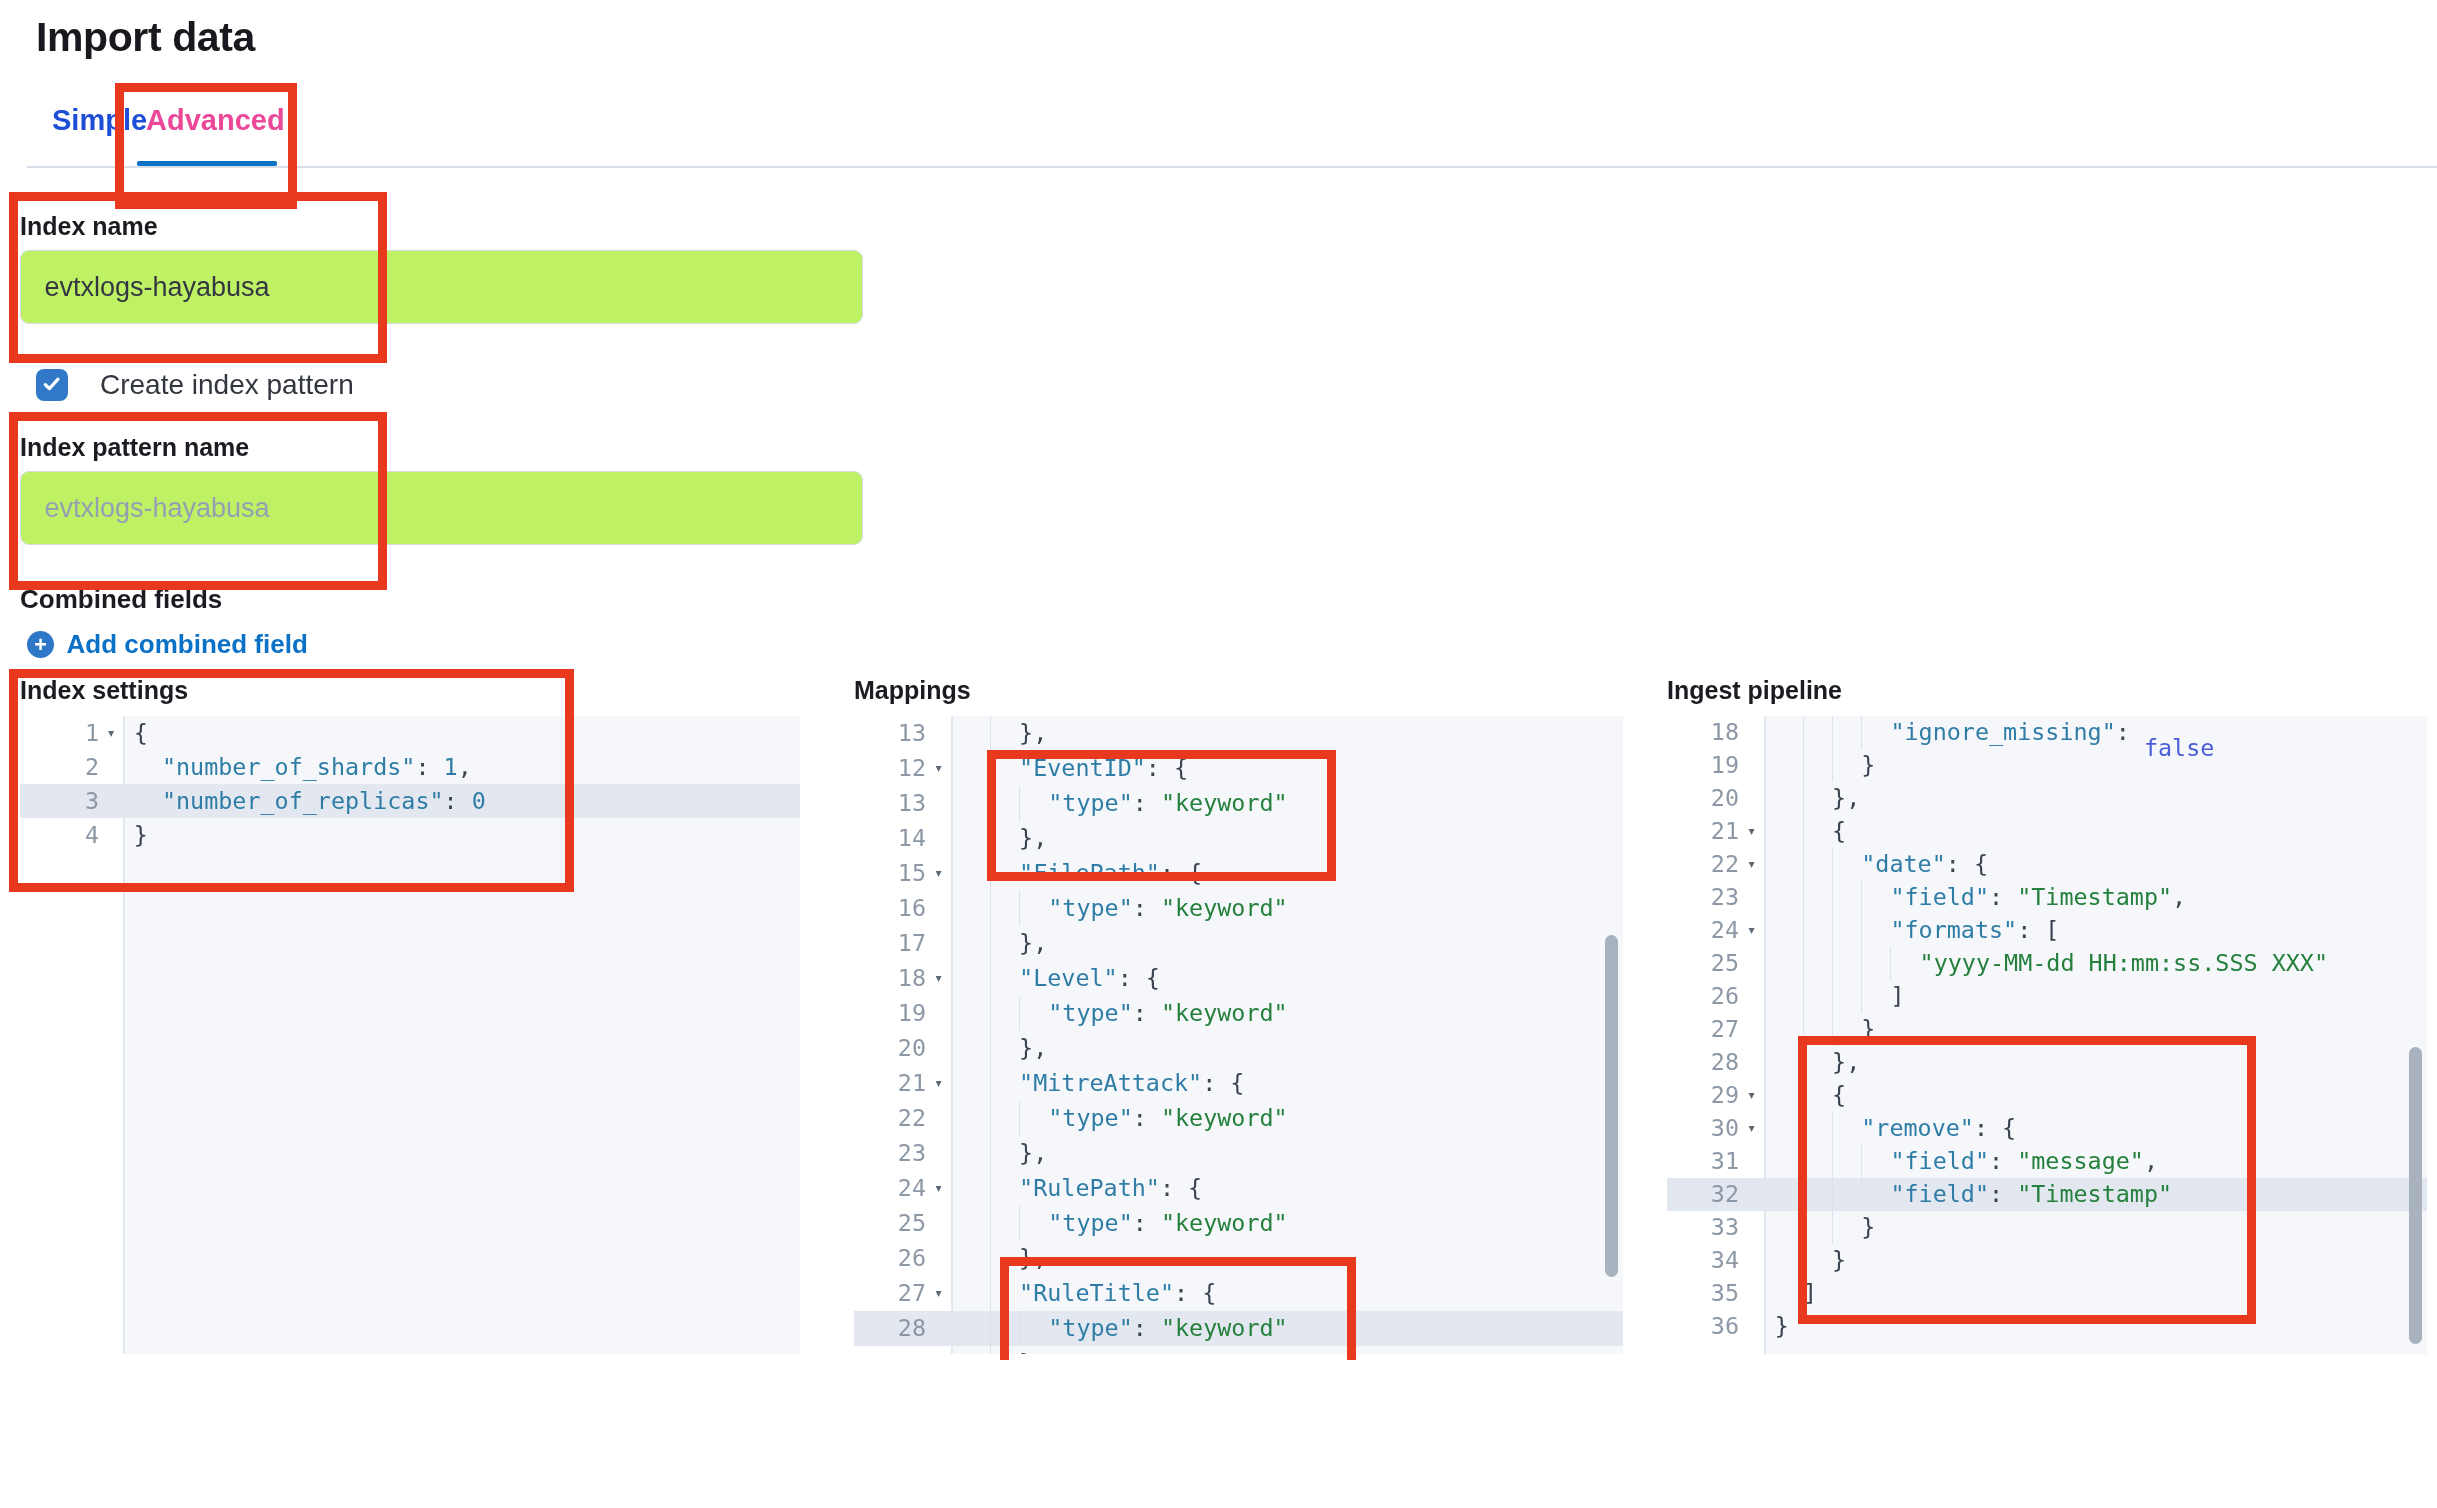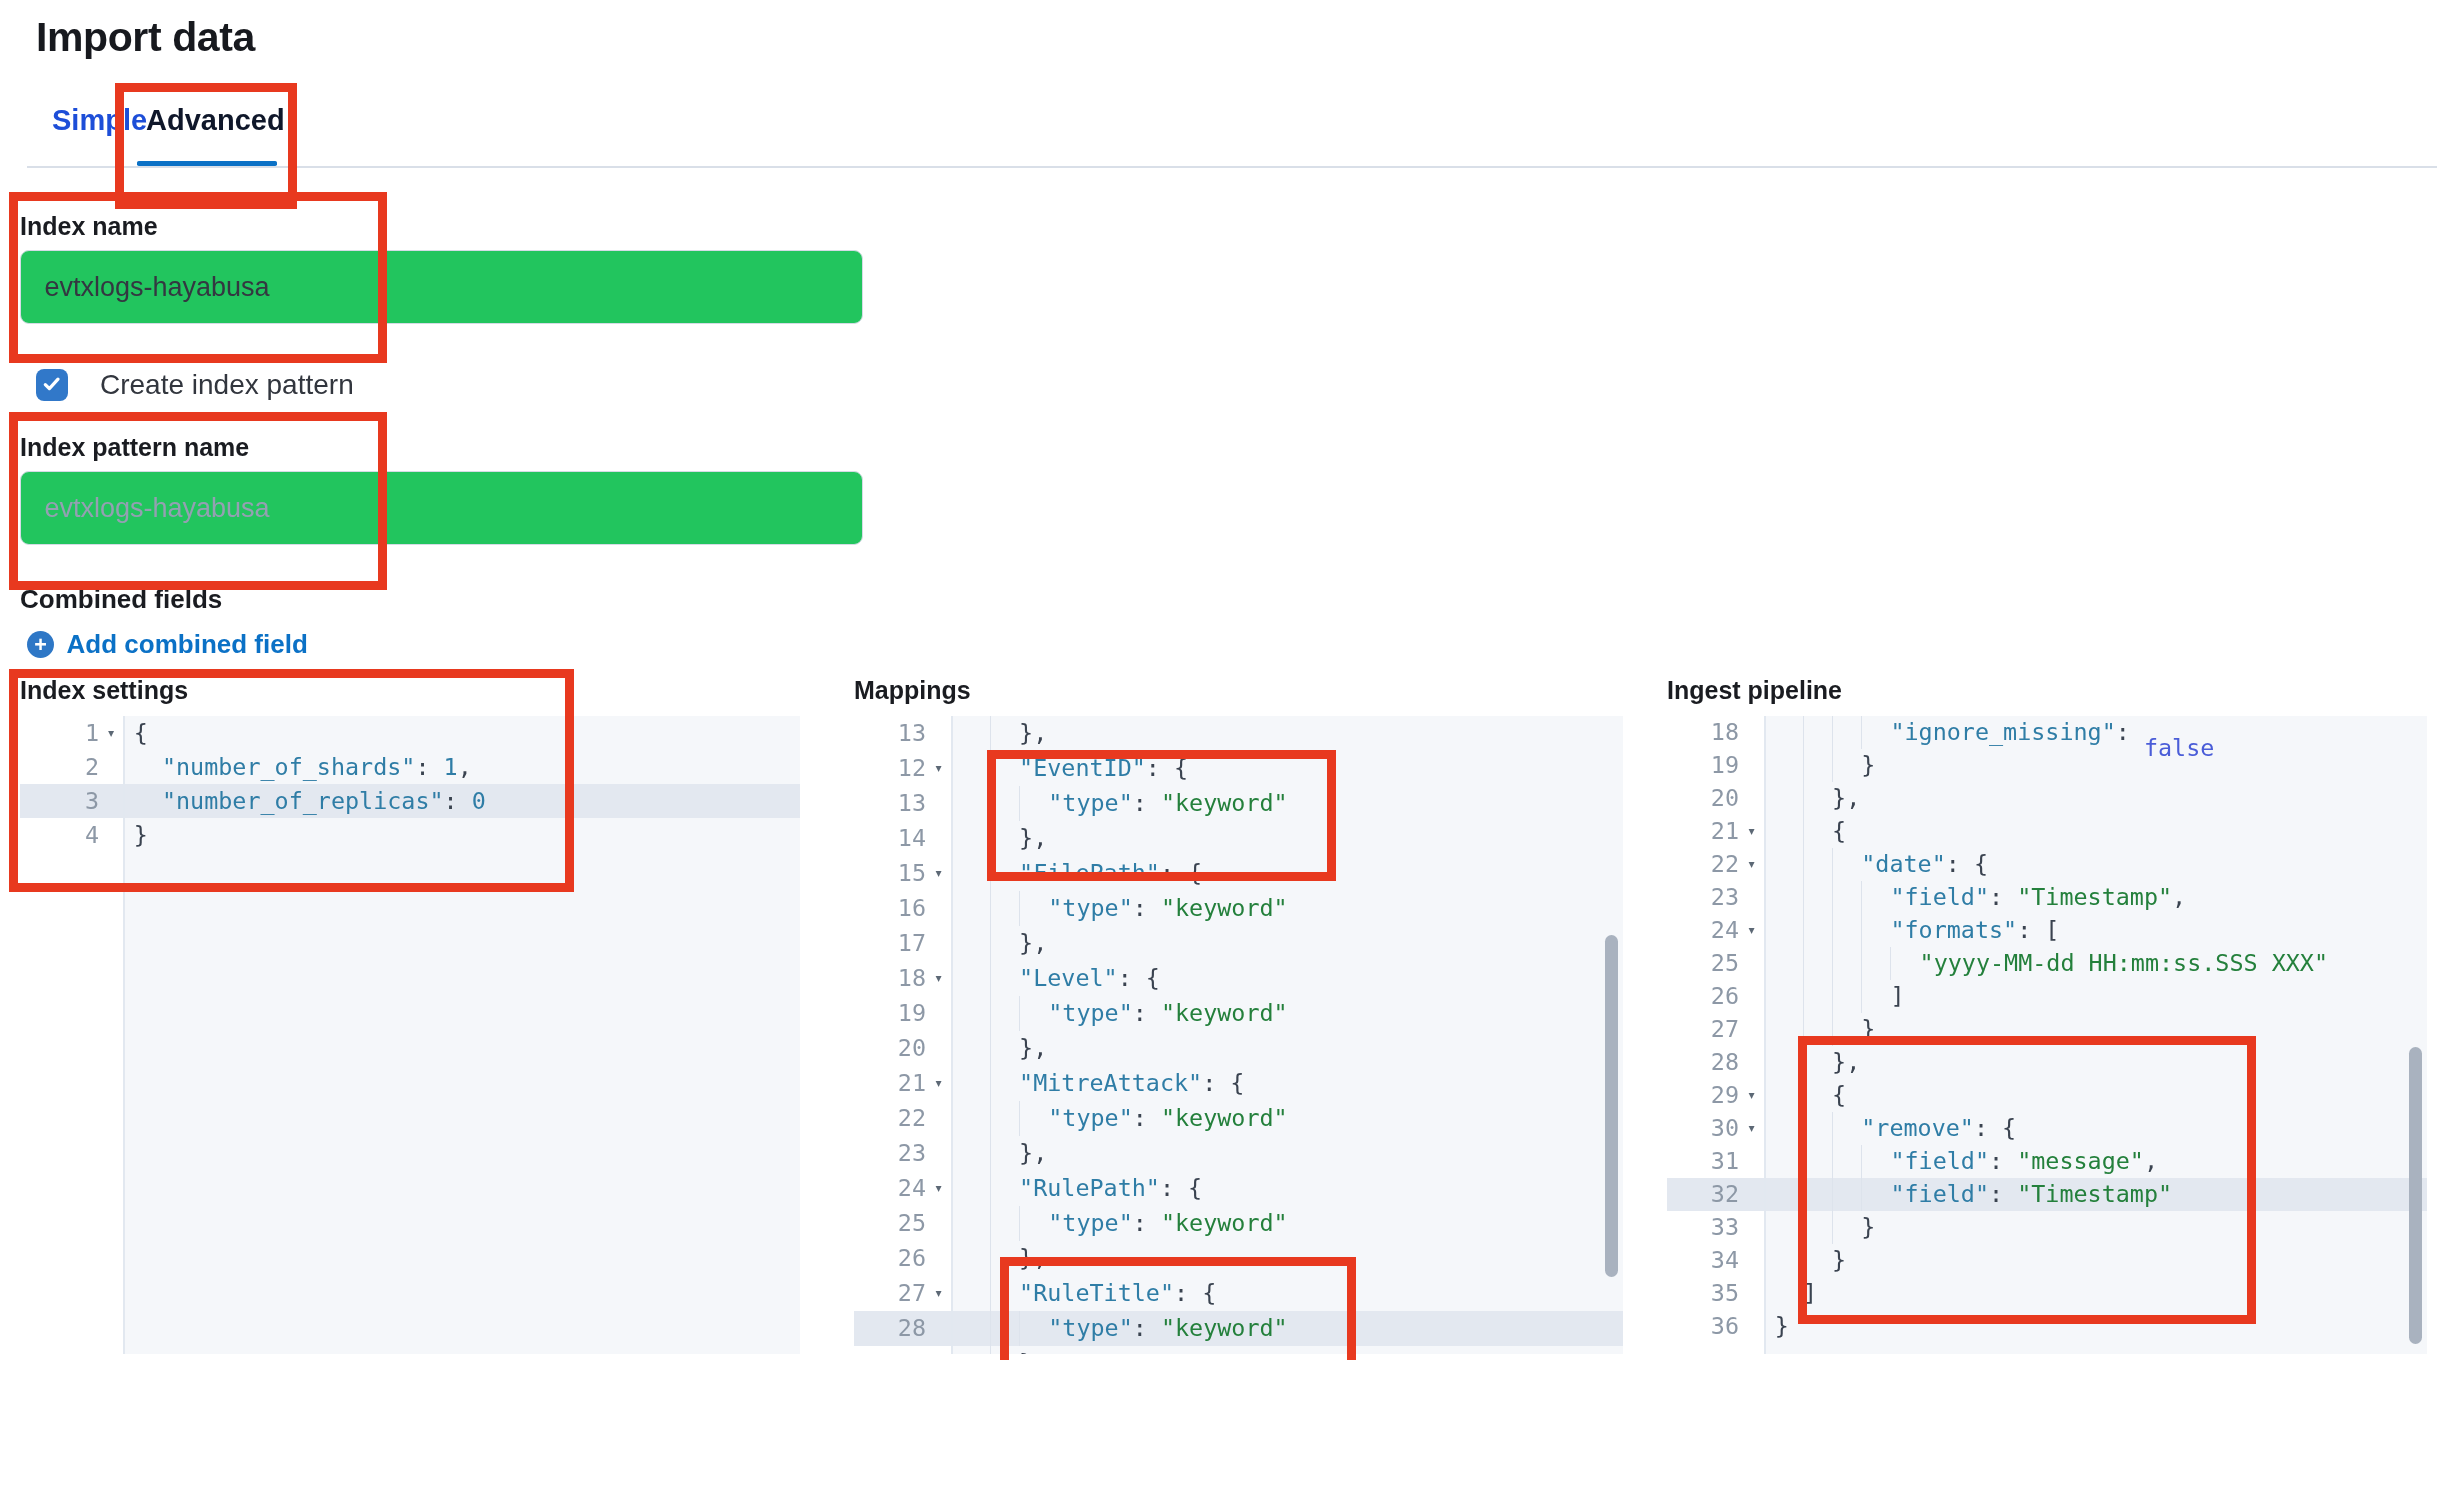--- a/index.html
+++ b/index.html
@@ -4,27 +4,27 @@
 <style>
   html,body{margin:0;padding:0;background:#fff;}
   .canvas{position:relative;width:2438px;height:1360px;background:#ffffff;overflow:hidden;
           font-family:"Liberation Sans",sans-serif;color:#343741;}
 
   .page-title{position:absolute;left:36px;top:14.4px;font-size:41px;font-weight:700;color:#17191e;letter-spacing:-0.4px;}
 
   
   .tab{position:absolute;top:104px;font-size:29px;font-weight:700;cursor:pointer;}
   .tab-simple{left:52px;color:#1d4ed8;}
-  .tab-advanced{left:146px;color:#0f172a;}
+  .tab-advanced{left:146px;color:#ec4899;}
   .tab-underline{position:absolute;left:137px;top:161px;width:140px;height:5.4px;background:#0b71c6;border-radius:1.8px;}
   .tabs-divider{position:absolute;left:27px;top:166px;width:2411px;height:1.8px;background:#d9dfe8;}
 
   
   .field-label{position:absolute;left:20px;font-size:25px;font-weight:700;color:#1a1c21;}
-  .text-input{position:absolute;left:20px;width:843px;height:74px;background:#22c55e;
+  .text-input{position:absolute;left:20px;width:843px;height:74px;background:#bef264;
               border:1.8px solid #d5dbe5;border-radius:9px;font-family:"Liberation Sans",sans-serif;
               font-size:27px;color:#343741;padding:0 23.4px;box-sizing:border-box;outline:none;}
   .text-input::placeholder{color:#94a0b2;opacity:1;}
   .checkbox-row{position:absolute;left:36px;top:369px;display:flex;align-items:center;}
   .checkbox{width:32px;height:32px;background:#3178c9;border-radius:8px;display:flex;align-items:center;justify-content:center;}
   .checkbox svg{width:21.6px;height:21.6px;}
   .checkbox-label{margin-left:32px;font-size:28px;color:#32363e;}
 
   .combined-label{position:absolute;left:20px;top:584px;font-size:26px;font-weight:700;color:#1a1c21;}
   .add-link{position:absolute;left:27px;top:629px;display:flex;align-items:center;cursor:pointer;}

